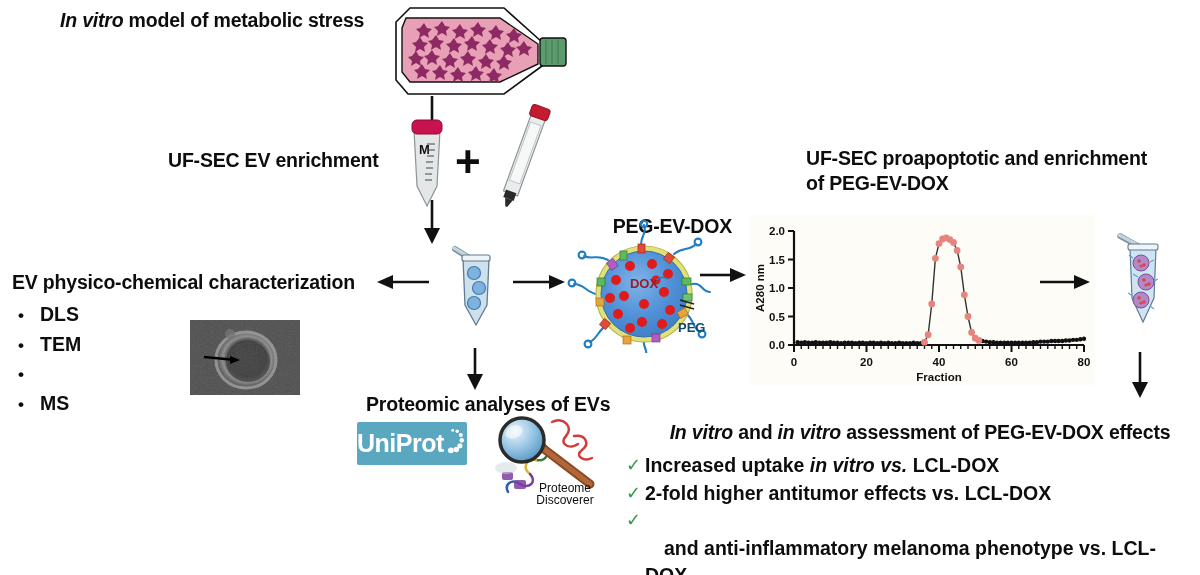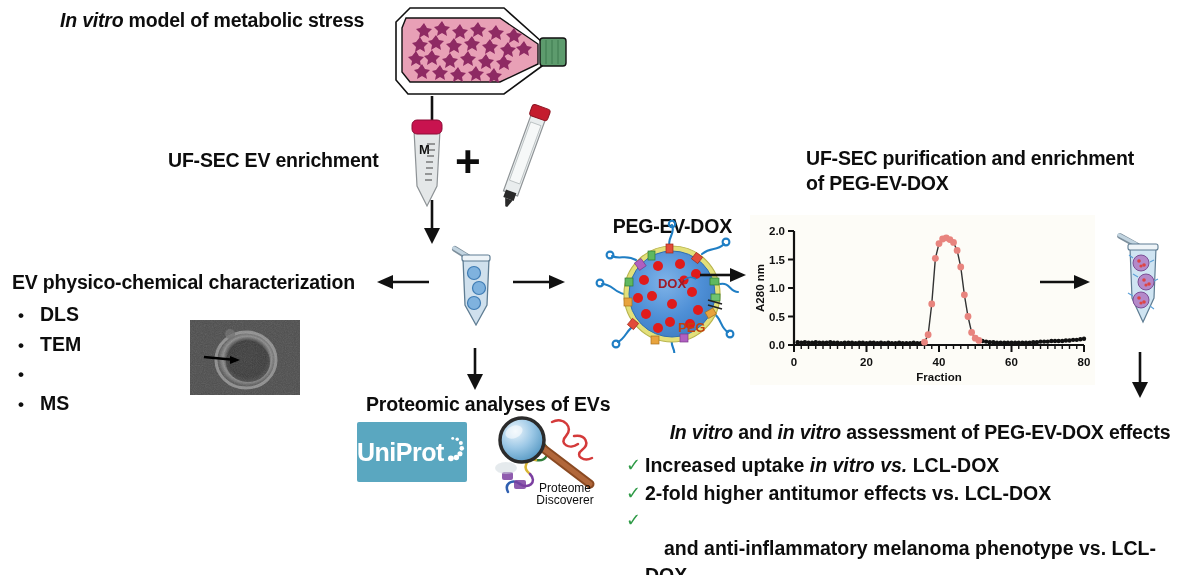--- a/index.html
+++ b/index.html
@@ -20,21 +20,21 @@
   .checks li .tx{flex:1;}
   .sub2{margin-left:19px;}
   
   .chartbox{background:#fdfcf7;}
   
   .uniprot{background:#5aa7c0;display:flex;align-items:center;
            justify-content:center;border-radius:2px;}
   .uniprot .ut{color:#fff;font-weight:bold;font-size:25px;letter-spacing:-.5px;}
   
   .doxlbl{color:#9e1b28;font-weight:bold;font-size:13px;}
-  .peglbl{color:#c2410c;font-weight:bold;font-size:13px;}
+  .peglbl{color:#0c4a6e;font-weight:bold;font-size:13px;}
   .pdlbl{font-size:12px;line-height:12px;text-align:center;}
 </style>
 </head>
 <body>
 
 <div class="abs hd" style="left:60px;top:8px;width:360px;text-align:left;">
   <span class="it">In vitro</span><span> model of metabolic stress</span><br>
 </div>
 
 <div class="abs" style="left:392px;top:2px;width:190px;height:100px;">
@@ -204,21 +204,21 @@
     <ellipse cx="58" cy="42" rx="22" ry="20" fill="#3c3c3c" opacity="0.8"></ellipse>
     <circle cx="40" cy="14" r="5" fill="#6e6e6e" opacity="0.8"></circle>
     <rect width="110" height="75" filter="url(#grain)" opacity="0.55"></rect>
     <line x1="14" y1="37" x2="46" y2="40" stroke="#000" stroke-width="2.4"></line>
     <path d="M40,36 L50,40 L40,44 Z" fill="#000"></path>
   </svg>
 </div>
 
 <div class="abs hd" style="left:552px;top:190px;width:180px;text-align:right;margin-top:24px;">PEG-EV-DOX</div>
 
-<div class="abs" style="left:580px;top:218px;width:180px;height:135px;">
+<div class="abs" style="left:552px;top:218px;width:180px;height:135px;">
   <svg width="180" height="135" viewBox="0 0 180 135">
     <defs>
       <radialGradient id="vcore" cx="42%" cy="36%" r="68%">
         <stop offset="0%" stop-color="#7fb3e8"></stop>
           <stop offset="62%" stop-color="#4e8fd6"></stop>
         <stop offset="100%" stop-color="#3f7ec4"></stop>
         </radialGradient>
     </defs>
 
     <g stroke="#1f7ec4" stroke-width="2.1" fill="none" stroke-linecap="round">
@@ -283,21 +283,21 @@
 <div class="abs peglbl" style="left:678px;top:320px;">PEG</div>
 
 <div class="abs" style="left:700px;top:265px;">
   <svg width="46" height="20">
       <line x1="0" y1="10" x2="30" y2="10" stroke="#111" stroke-width="2.6"></line>
   <path d="M30,3 L46,10 L30,17 Z" fill="#111"></path>
     </svg>
 </div>
 
 <div class="abs hd" style="left:806px;top:146px;width:350px;">
-  <span>UF-SEC purification and enrichment</span><br>
+  <span>UF-SEC proapoptotic and enrichment</span><br>
   <span>of PEG-EV-DOX</span>
 </div>
 
 <div class="abs chartbox" style="left:750px;top:215px;width:345px;height:170px;">
   <svg id="chart-svg" width="345" height="170" viewBox="0 0 345 170">
       <line x1="44" y1="16" x2="44" y2="130" stroke="#111" stroke-width="2.2"></line>
       <line x1="44" y1="130" x2="334" y2="130" stroke="#111" stroke-width="2.2"></line>
       <line x1="38" y1="130" x2="44" y2="130" stroke="#111" stroke-width="2"></line>
       <text x="35" y="134" text-anchor="end" font-size="11.5" font-family="Liberation Sans, sans-serif" font-weight="bold" fill="#111">0.0</text>
       <line x1="38" y1="101.5" x2="44" y2="101.5" stroke="#111" stroke-width="2"></line>
@@ -485,21 +485,21 @@
 </div>
 <div class="abs" style="left:1128px;top:352px;">
   <svg width="24" height="46">
       <line x1="12" y1="0" x2="12" y2="32" stroke="#111" stroke-width="2.6"></line>
   <path d="M4,30 L12,46 L20,30 Z" fill="#111"></path>
     </svg>
 </div>
 
 <div class="abs hd" style="left:366px;top:392px;width:260px;">Proteomic analyses of EVs</div>
 
-<div class="abs uniprot" style="left:357px;top:422px;width:110px;height:60px;">
+<div class="abs uniprot" style="left:357px;top:422px;width:110px;height:43px;">
   <span class="ut">UniProt</span>
   <svg width="30" height="40" viewBox="0 0 30 40" style="margin-left:-4px;">
     <g fill="#ffffff">
       <circle cx="14" cy="5" r="1.6"></circle>
         <circle cx="19" cy="6" r="1.9"></circle>
       <circle cx="23" cy="10" r="2.2"></circle>
         <circle cx="24" cy="16" r="2.5"></circle>
       <circle cx="22" cy="22" r="2.8"></circle>
         <circle cx="18" cy="26" r="3.0"></circle>
       <circle cx="12" cy="27" r="3.2"></circle>

